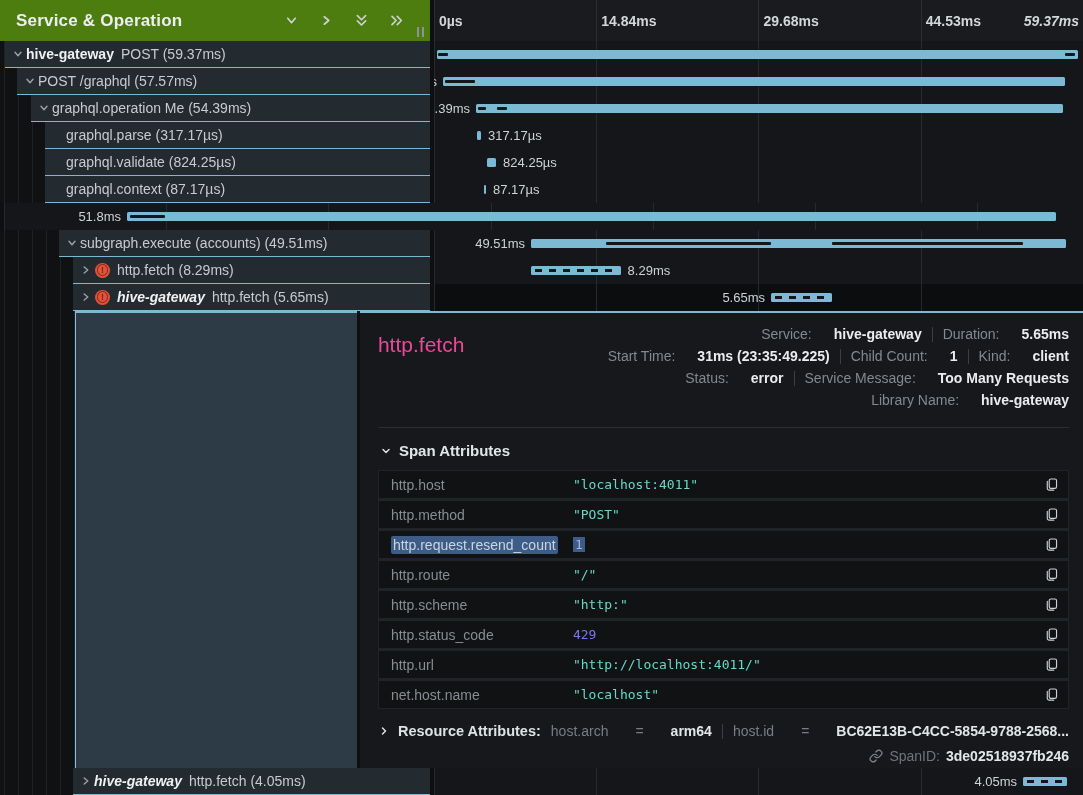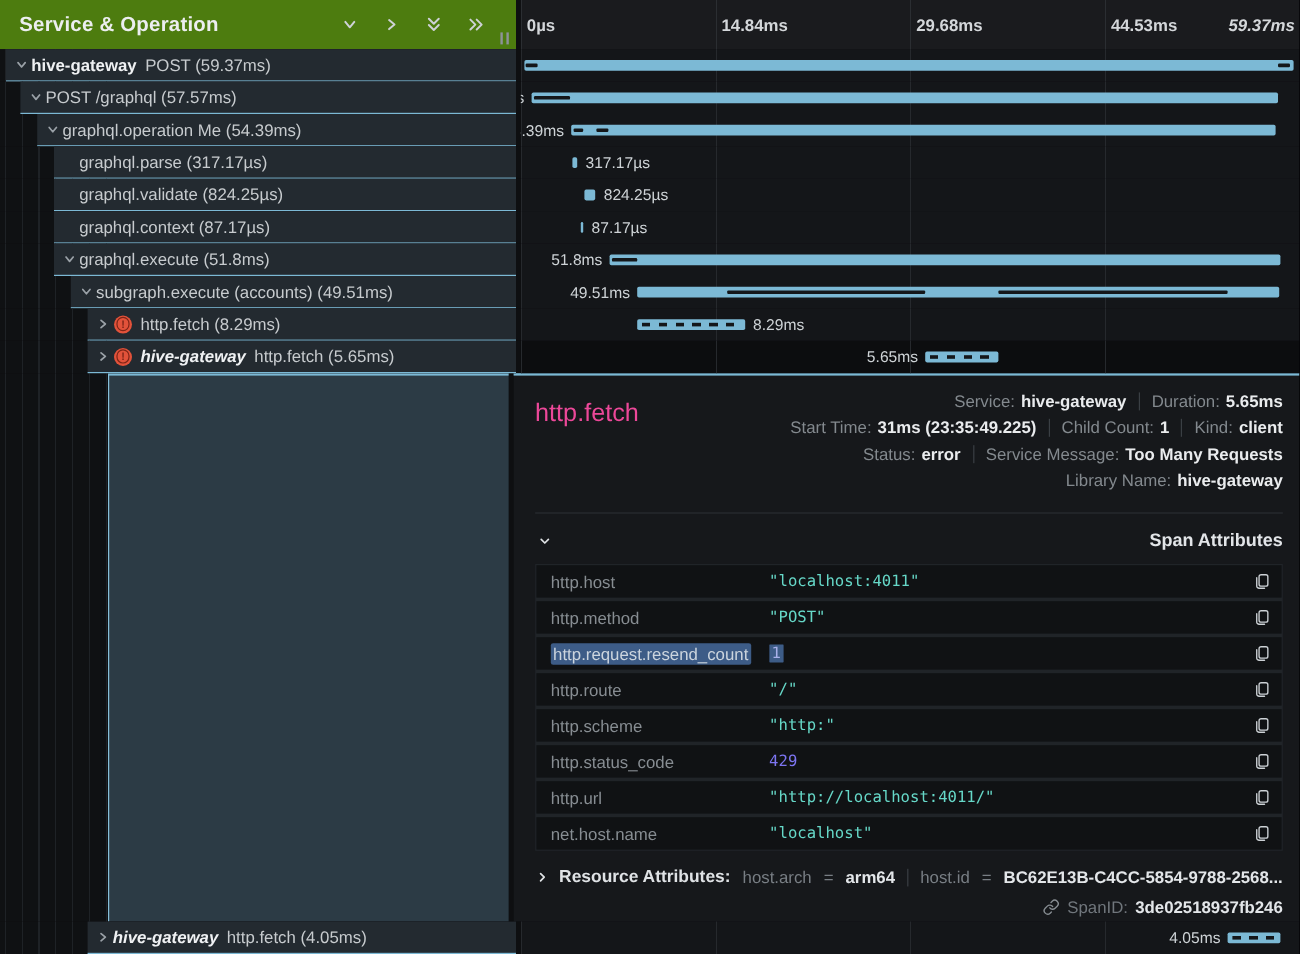--- a/index.html
+++ b/index.html
@@ -67,26 +67,26 @@
     background-color:#0f1113;
     background-image:repeating-linear-gradient(90deg, transparent 0 4px, #1e2226 4px 5px, transparent 5px 14px);
     background-size:92px 100%; background-repeat:no-repeat;
   }
   .detail-hl { width:339px; background:#2c3b45; border-top:2px solid #7cb9d5; border-left:1px solid #86c0da; }
   .detail-panel { flex:1; background:#16181b; border-top:2px solid #7cb9d5; padding:10px 14px 0 18px; display:flex; flex-direction:column; }
   .dp-head { display:flex; justify-content:space-between; }
   .dp-title { font-size:21px; color:#ec4899; margin-top:10px; font-weight:400; }
   .meta { display:flex; flex-direction:column; align-items:flex-end; font-size:14px; }
   .meta-line { display:flex; align-items:center; height:22px; }
-  .m-item { display:flex; align-items:baseline; gap:5px; white-space:nowrap; }
+  .m-item { display:flex; align-items:baseline; gap:22px; white-space:nowrap; }
   .m-label { color:#83898e; }
   .m-value { color:#eaecee; font-weight:700; }
   .m-sep { width:1px; height:15px; background:#3a3f44; margin:0 10px; }
   .attrs { margin-top:16px; border-top:1px solid #2a2e33; padding-top:12px; }
-  .attrs-header { display:flex; align-items:center; gap:7px; color:#e2e5e8; font-weight:700; font-size:15px; margin:2px 0 11px 2px; cursor:pointer;justify-content:space-between; }
+  .attrs-header { display:flex; align-items:center; gap:7px; color:#e2e5e8; font-weight:700; font-size:15px; margin:2px 0 11px 2px; cursor:pointer; }
   .attrs-header svg, .res-line svg.rchev { width:12px; height:12px; stroke:#dfe2e5; stroke-width:2.4; fill:none; stroke-linecap:round; stroke-linejoin:round; }
   .attr-table { background:#202428; padding:1px; display:flex; flex-direction:column; gap:3px; }
   .attr-row { height:27px; background:#101214; display:flex; align-items:center; padding:0 10px 0 12px; }
   .attr-key { width:182px; min-width:182px; color:#878d92; font-size:14px; white-space:nowrap; }
   .attr-key .hl-sel, .attr-value .hl-sel { background:#3d5c87; border-radius:2px; padding:1px 2px; }
   .attr-key .hl-sel { color:#ccd5de; }
   .attr-value { flex:1; font-family:"DejaVu Sans Mono", monospace; font-size:13px; white-space:nowrap; overflow:hidden; }
   .v-string { color:#66d8c8; }
   .v-number { color:#7d75f2; }
   .v-number .hl-sel { color:#a9b1ea; }
@@ -239,30 +239,20 @@
             <span class="op-label">graphql.context (87.17µs)</span>
       </div>
     </div>
     <div class="col-gap"></div>
     <div class="tl-cell ">
       <span class="bar" style="left:7.7%;width:0.31%"></span>
       <span class="bar-label" style="left:calc(8.01% + 7px)">87.17µs</span>
     </div>
   </div>
       <div class="row">
-    <div class="tree-cell">
-      <div class="tree-box" style="margin-left:45px">
-        <span class="chev">
-              <svg class="" viewBox="0 0 20 20">
-                <polyline points="5 7 10 13 15 7"></polyline>
-              </svg>
-            </span>
-            <span class="op-label">graphql.execute (51.8ms)</span>
-      </div>
-    </div>
     <div class="col-gap"></div>
     <div class="tl-cell ">
       <span class="bar" style="left:11.4%;width:86.1%"></span>
       <span class="mark" style="left:11.7%;width:3.2%"></span>
           <span class="bar-label" style="right:calc(88.6% + 6px)">51.8ms</span>
     </div>
   </div>
       <div class="row">
     <div class="tree-cell">
       <div class="tree-box" style="margin-left:59px">

